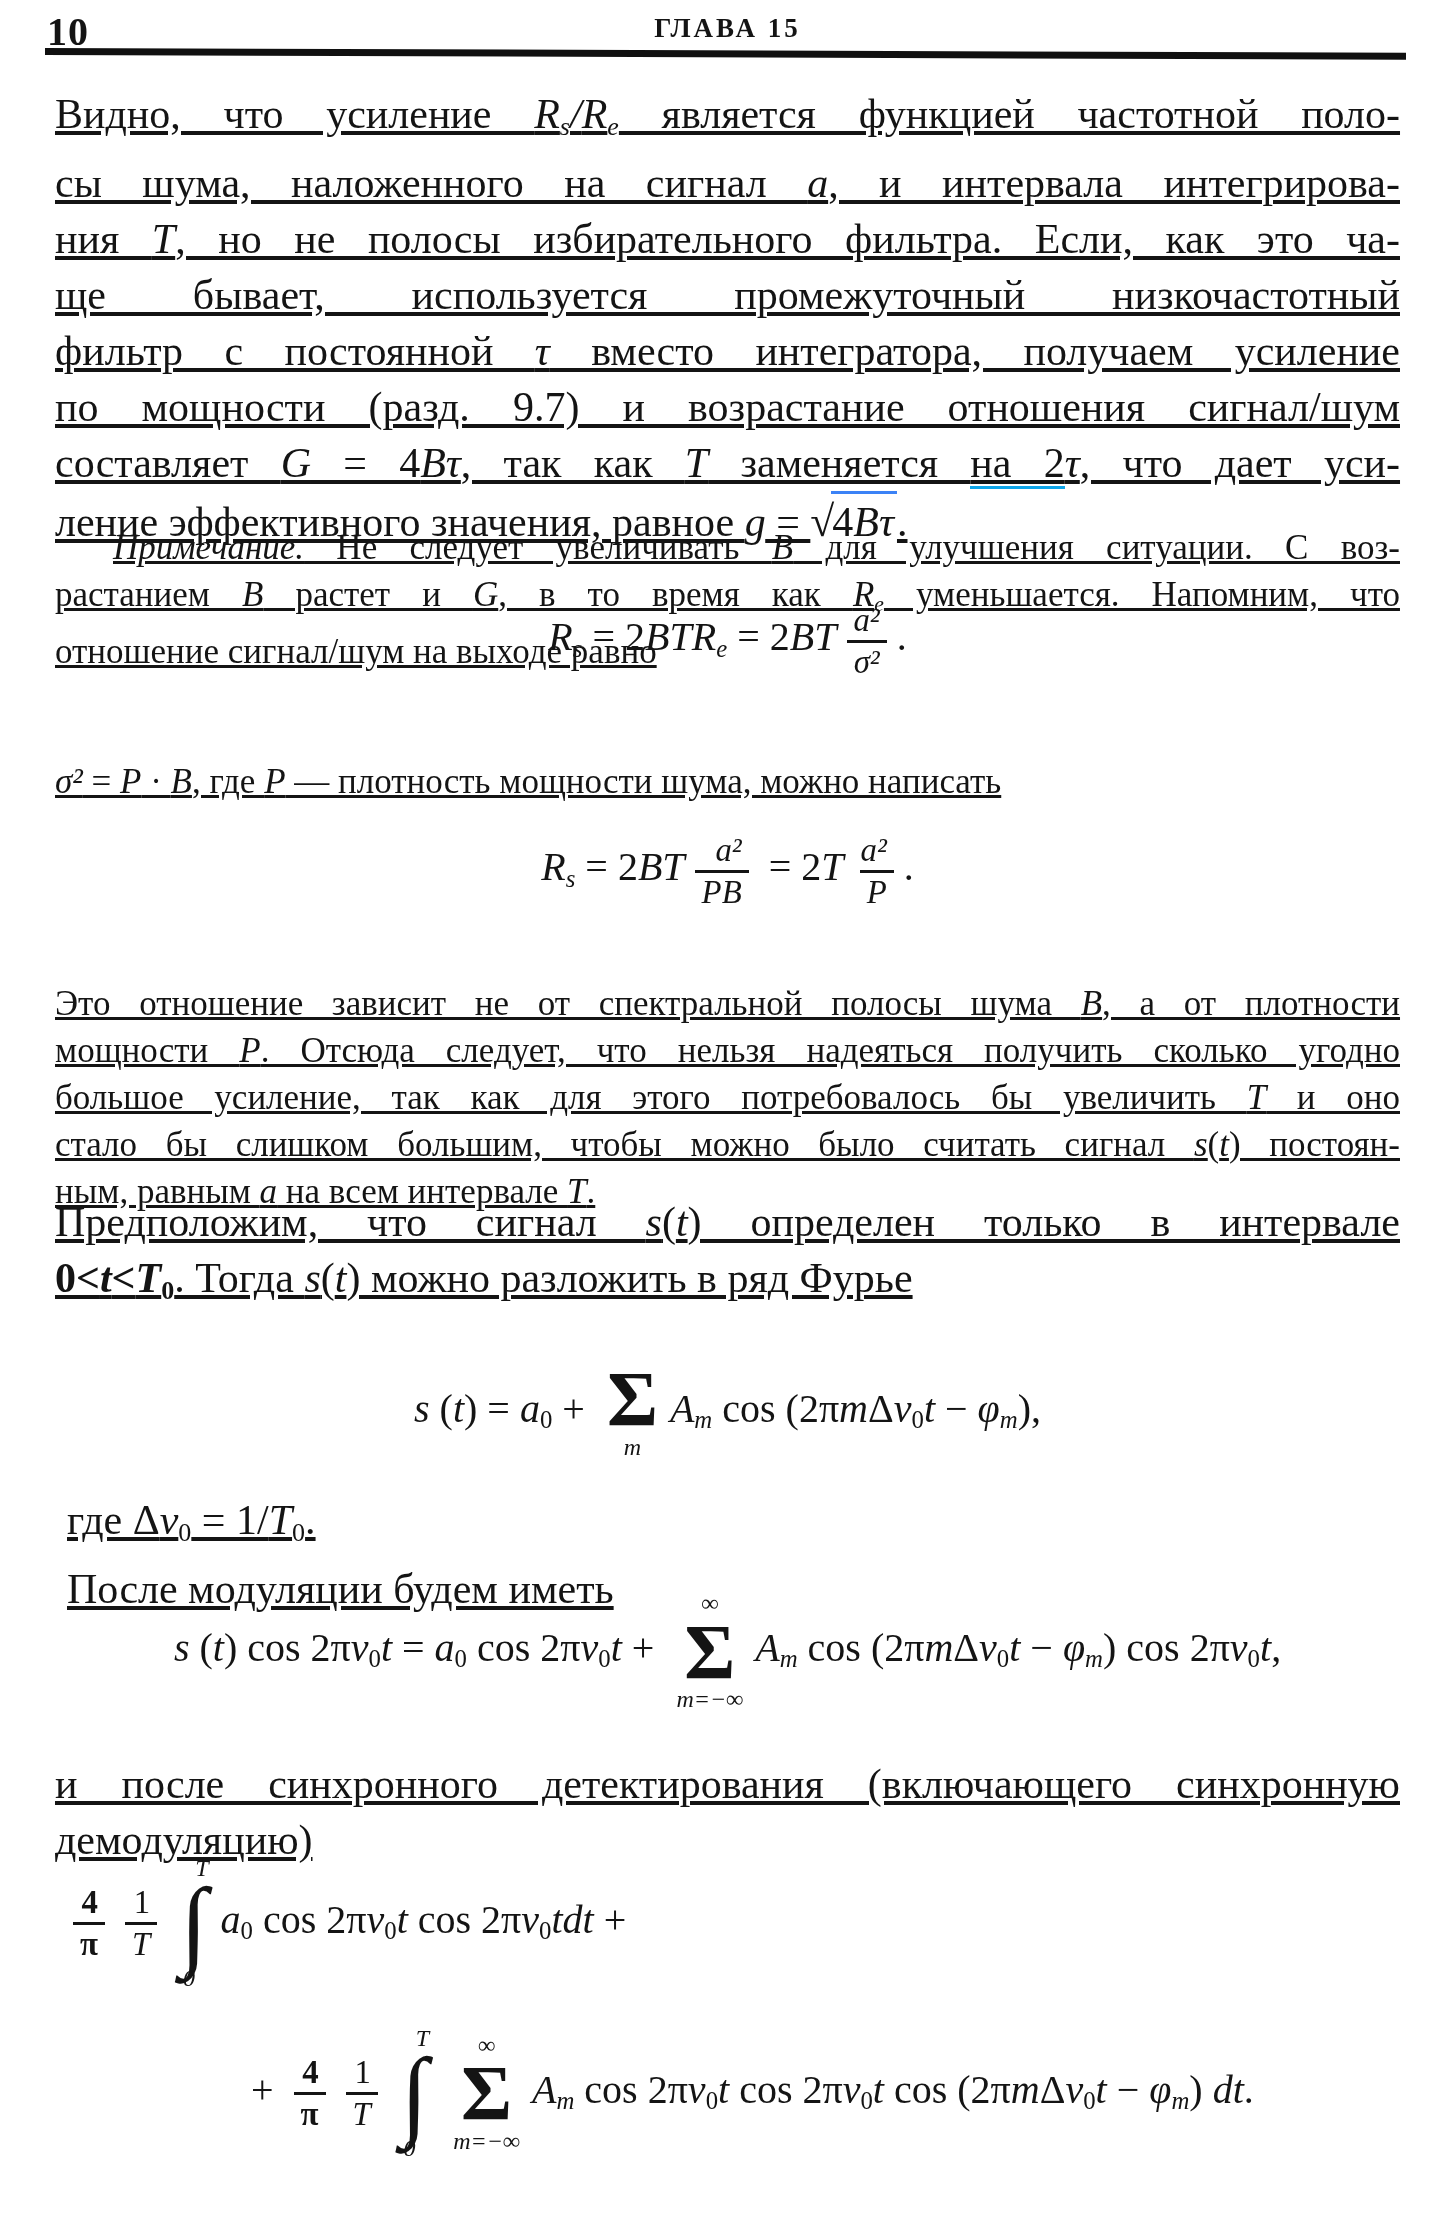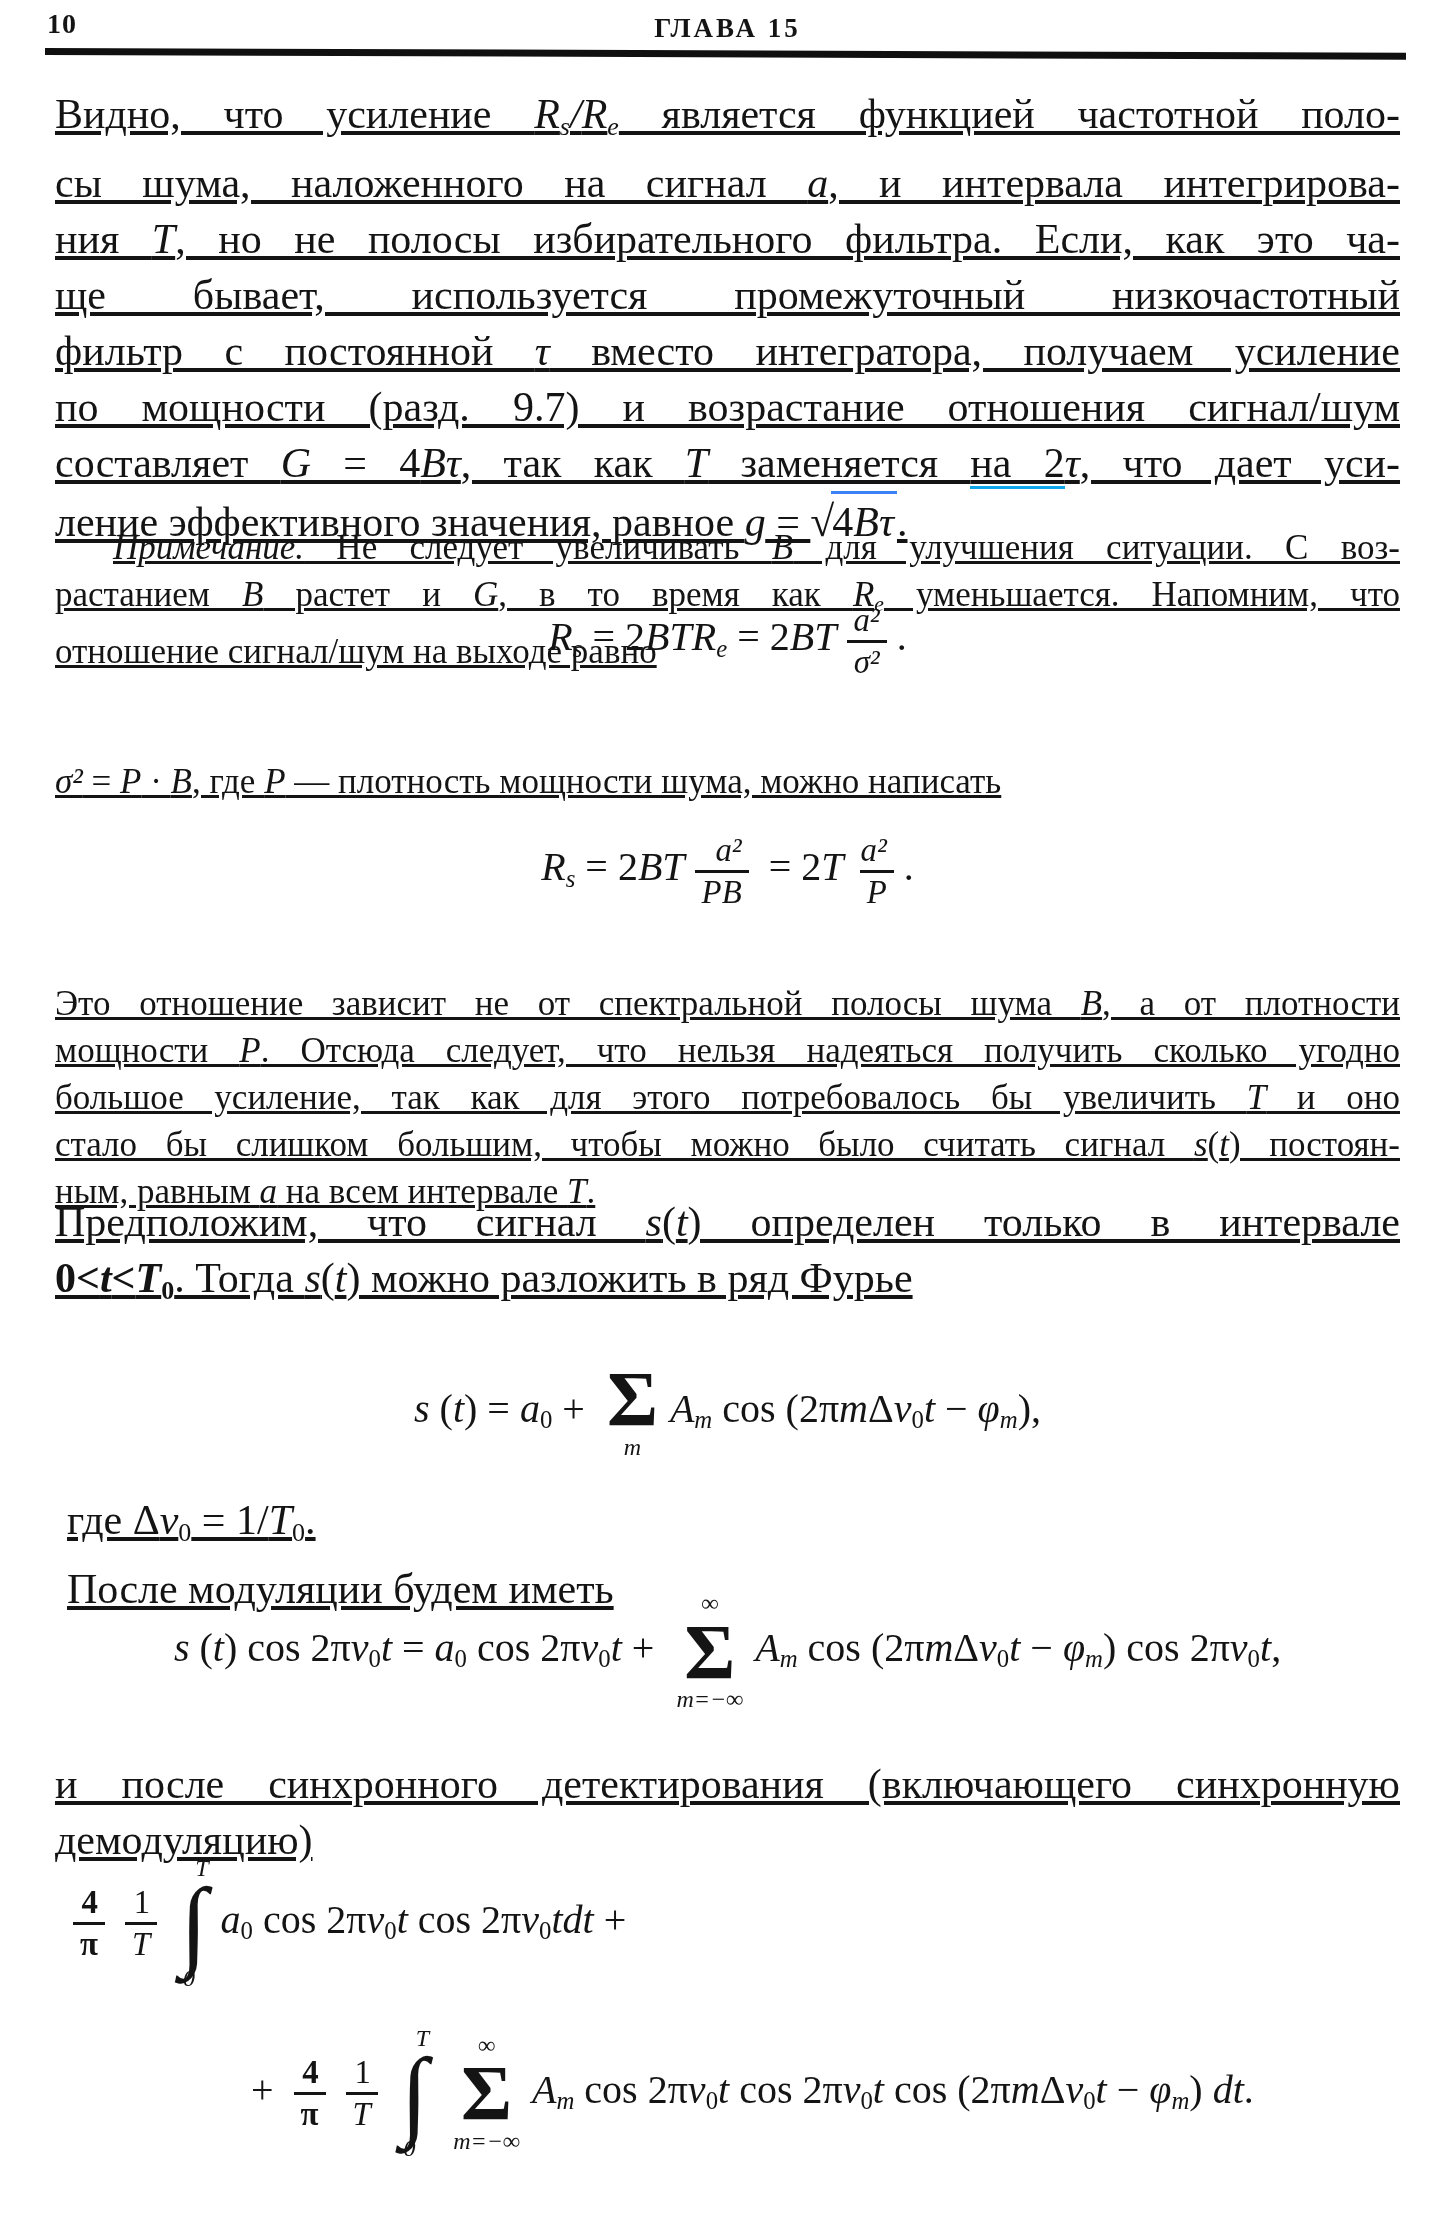--- a/index.html
+++ b/index.html
@@ -1,20 +1,20 @@
 <!DOCTYPE html>
 <html><head>
 <meta charset="utf-8">
 <style>
   html,body{margin:0;padding:0;background:#fff;}
   .page{position:relative;width:1444px;height:2221px;background:#fff;
         font-family:"Liberation Serif",serif;color:#141414;overflow:hidden;}
   .content{position:absolute;left:55px;right:44px;top:0;bottom:0;}
   .hdr{position:absolute;left:0;right:0;top:8px;height:42px;}
-  .pagenum{position:absolute;left:-8px;top:0;font-size:28px;font-weight:bold;letter-spacing:1px;text-align:right;}
+  .pagenum{position:absolute;left:-8px;top:0;font-size:40px;font-weight:bold;letter-spacing:1px;text-align:right;}
   .chapter{position:absolute;left:0;right:0;top:5px;text-align:center;font-size:27px;
            font-weight:bold;letter-spacing:3px;}
   .rule{position:absolute;left:-10px;right:-6px;top:48px;height:7px;background:#101010;
         transform:rotate(0.2deg);transform-origin:left center;}
   .block{position:absolute;left:0;right:0;text-decoration:underline;}
   .tline{font-size:42px;line-height:56px;text-align:justify;}
   .jf{text-align-last:justify;}
   .note .tline{font-size:35px;line-height:47px;}
   .it{font-style:italic;}
   .bd{font-weight:bold;}

